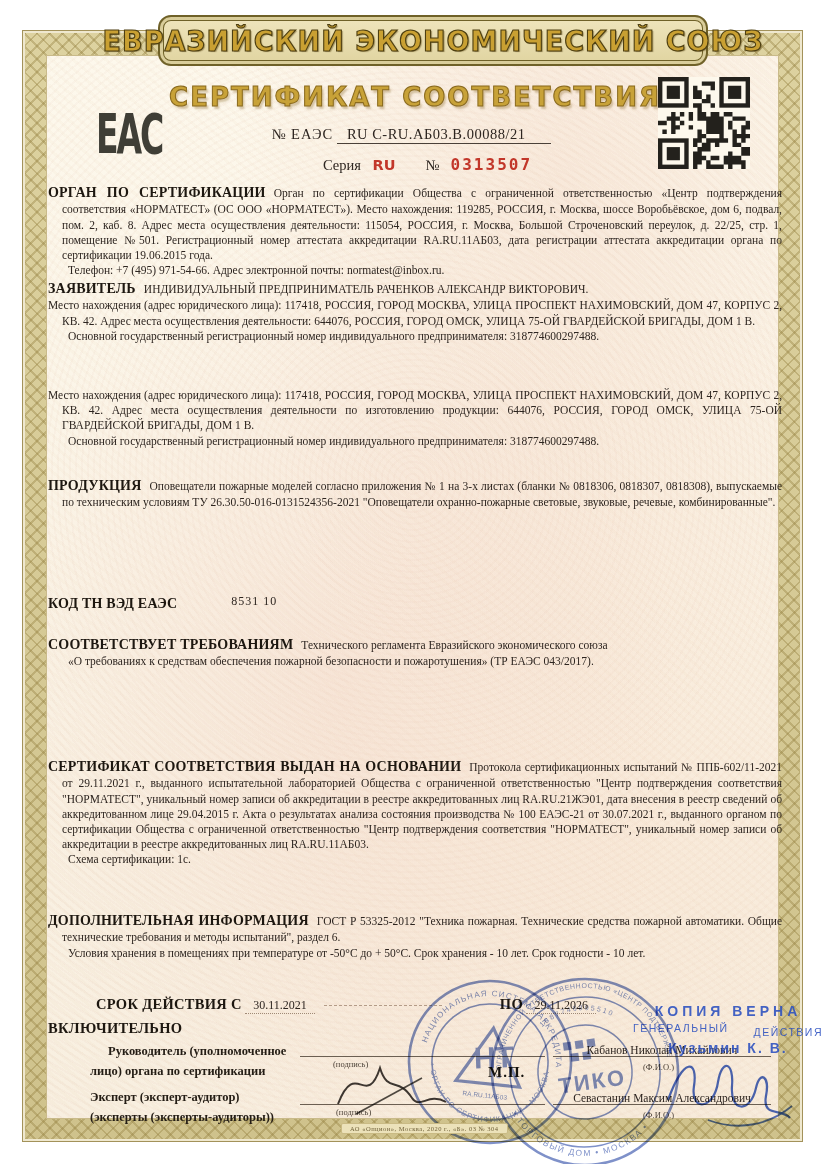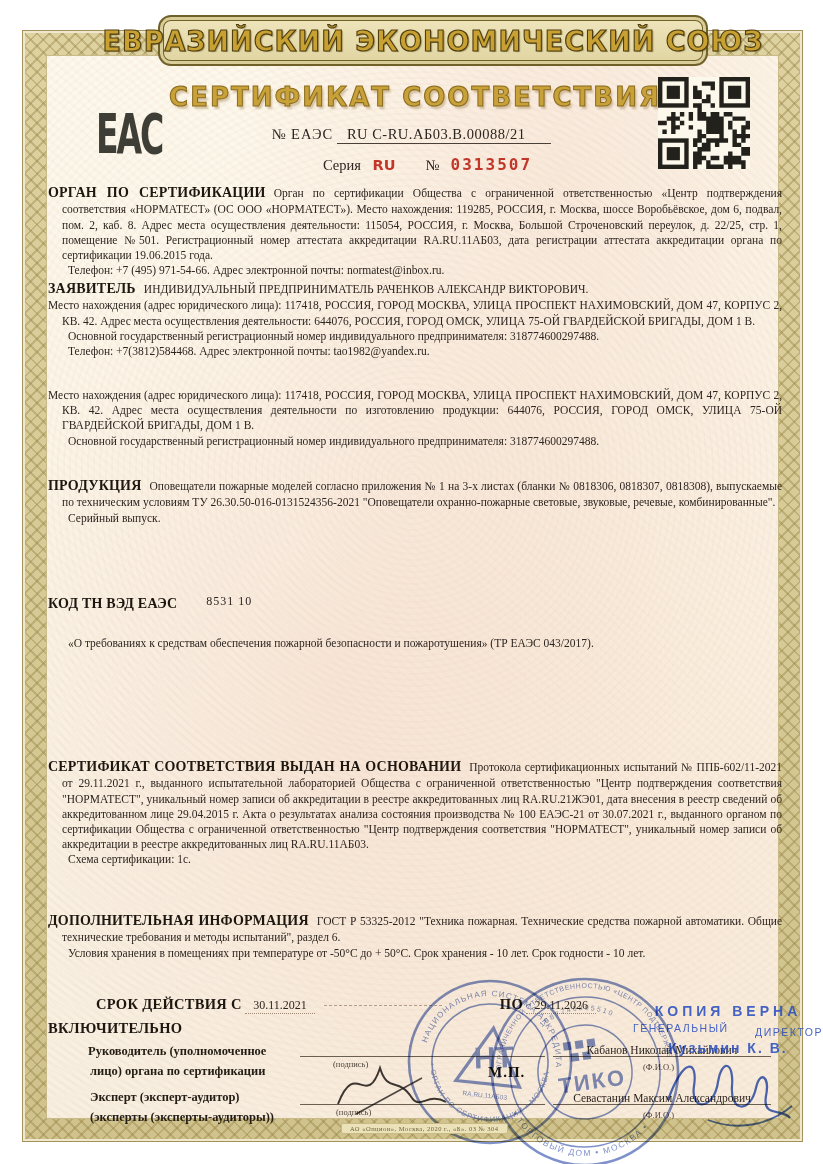--- a/index.html
+++ b/index.html
@@ -52,21 +52,21 @@
 
   .qr{position:absolute;left:658px;top:77px;width:92px;height:92px;}
 
   
   .sec{position:absolute;left:48px;width:734px;}
   .sec p{margin:0;text-align:justify;padding-left:14px;text-indent:-14px;
     font-size:11.5px;line-height:1.32;}
   .sec .line{margin:0;padding-left:20px;font-size:11.5px;line-height:1.32;}
   b.hd{font-size:14px;font-weight:bold;letter-spacing:.2px;margin-right:8px;color:#1d1710;}
   .name-caps{font-size:11.5px;}
-  .tnved-code{margin-left:21px;font-size:12px;position:relative;top:-3px;letter-spacing:1px;}
+  .tnved-code{margin-left:46px;font-size:12px;position:relative;top:-3px;letter-spacing:1px;}
 
   
   .validity{position:absolute;left:48px;top:996px;width:734px;font-size:14px;}
   .v-b{font-weight:bold;font-size:14.5px;letter-spacing:.3px;color:#1d1710;padding-left:48px;}
   .v-date{font-size:12px;border-bottom:1px dotted #a08a76;padding:0 8px 1px;margin-top:40px;}
   .v-dash{display:inline-block;width:118px;border-bottom:1px dashed #b49c88;
     position:relative;top:-3px;margin:0 6px;}
   .v-incl{display:block;margin-top:7px;font-weight:bold;font-size:14.5px;letter-spacing:.3px;color:#1d1710;}
 
   
@@ -137,38 +137,37 @@
 
 <div class="sec" style="top:184px">
   <p><b class="hd">ОРГАН ПО СЕРТИФИКАЦИИ</b><span>Орган по сертификации Общества с ограниченной ответственностью «Центр подтверждения соответствия «НОРМАТЕСТ» (ОС ООО «НОРМАТЕСТ»). Место нахождения: 119285, РОССИЯ, г. Москва, шоссе Воробьёвское, дом 6, подвал, пом. 2, каб. 8. Адрес места осуществления деятельности: 115054, РОССИЯ, г. Москва, Большой Строченовский переулок, д. 22/25, стр. 1, помещение №501. Регистрационный номер аттестата аккредитации RA.RU.11АБ03, дата регистрации аттестата аккредитации органа по сертификации 19.06.2015 года.</span></p>
   <div class="line">Телефон: +7 (495) 971-54-66. Адрес электронной почты: normatest@inbox.ru.</div>
 </div>
 
 <div class="sec" style="top:280px">
   <p><b class="hd">ЗАЯВИТЕЛЬ</b><span class="name-caps">ИНДИВИДУАЛЬНЫЙ ПРЕДПРИНИМАТЕЛЬ РАЧЕНКОВ АЛЕКСАНДР ВИКТОРОВИЧ.</span></p>
   <p>Место нахождения (адрес юридического лица): 117418, РОССИЯ, ГОРОД МОСКВА, УЛИЦА ПРОСПЕКТ НАХИМОВСКИЙ, ДОМ 47, КОРПУС 2, КВ. 42. Адрес места осуществления деятельности: 644076, РОССИЯ, ГОРОД ОМСК, УЛИЦА 75-ОЙ ГВАРДЕЙСКОЙ БРИГАДЫ, ДОМ 1 В.</p>
   <div class="line">Основной государственный регистрационный номер индивидуального предпринимателя: 318774600297488.</div>
-  <div class="line">Телефон: +7(3812)584468. Адрес электронной почты: tao1982@yandex.ru.</div>
 </div>
 
 <div class="sec" style="top:388px">
   <p>Место нахождения (адрес юридического лица): 117418, РОССИЯ, ГОРОД МОСКВА, УЛИЦА ПРОСПЕКТ НАХИМОВСКИЙ, ДОМ 47, КОРПУС 2, КВ. 42. Адрес места осуществления деятельности по изготовлению продукции: 644076, РОССИЯ, ГОРОД ОМСК, УЛИЦА 75-ОЙ ГВАРДЕЙСКОЙ БРИГАДЫ, ДОМ 1 В.</p>
   <div class="line">Основной государственный регистрационный номер индивидуального предпринимателя: 318774600297488.</div>
 </div>
 
 <div class="sec" style="top:477px">
   <p><b class="hd">ПРОДУКЦИЯ</b><span>Оповещатели пожарные моделей согласно приложения № 1 на 3-х листах (бланки № 0818306, 0818307, 0818308), выпускаемые по техническим условиям ТУ 26.30.50-016-0131524356-2021 "Оповещатели охранно-пожарные световые, звуковые, речевые, комбинированные".</span></p>
-  <div class="line">Серийный выпуск.</div>
 </div>
 
 <div class="sec" style="top:594px">
   <div><b class="hd">КОД ТН ВЭД ЕАЭС</b><span class="tnved-code">8531 10</span></div>
 </div>
 
 <div class="sec" style="top:636px">
+  <p><b class="hd">СООТВЕТСТВУЕТ ТРЕБОВАНИЯМ</b><span>Технического регламента Евразийского экономического союза</span></p>
   <div class="line">«О требованиях к средствам обеспечения пожарной безопасности и пожаротушения» (ТР ЕАЭС 043/2017).</div>
 </div>
 
 <div class="sec" style="top:758px">
   <p><b class="hd">СЕРТИФИКАТ СООТВЕТСТВИЯ ВЫДАН НА ОСНОВАНИИ</b><span>Протокола сертификационных испытаний</span> <span>№ ППБ-602/11-2021 от 29.11.2021 г., выданного испытательной лабораторией Общества с ограниченной ответственностью "Центр подтверждения соответствия "НОРМАТЕСТ", уникальный номер записи об аккредитации в реестре аккредитованных лиц RA.RU.21ЖЭ01, дата внесения в реестр сведений об аккредитованном лице 29.04.2015 г. Акта о результатах анализа состояния производства № 100 ЕАЭС-21 от 30.07.2021 г., выданного органом по сертификации Общества с ограниченной ответственностью "Центр подтверждения соответствия "НОРМАТЕСТ", уникальный номер записи об аккредитации в реестре аккредитованных лиц RA.RU.11АБ03.</span></p>
   <div class="line">Схема сертификации: 1с.</div>
 </div>
 
 <div class="sec" style="top:912px">
   <p><b class="hd">ДОПОЛНИТЕЛЬНАЯ ИНФОРМАЦИЯ</b><span>ГОСТ Р 53325-2012 "Техника пожарная. Технические средства пожарной автоматики. Общие технические требования и методы испытаний", раздел 6.</span></p>
@@ -178,41 +177,41 @@
 <div class="validity">
   <span class="v-b">СРОК ДЕЙСТВИЯ С</span>
   <span class="v-date">30.11.2021</span>
   <span class="v-dash"></span>
   <span class="v-b">ПО</span>
   <span class="v-date">29.11.2026</span>
   <span class="v-incl">ВКЛЮЧИТЕЛЬНО</span>
 </div>
 
 <div class="sig">
-  <div class="abs role" style="left:88px;top:2px">Руководитель (уполномоченное</div>
+  <div class="abs role" style="left:108px;top:2px">Руководитель (уполномоченное</div>
   <div class="abs role" style="left:90px;top:22px">лицо) органа по сертификации</div>
   <div class="abs sigline" style="left:300px;top:14px;width:245px"></div>
   <div class="abs cap" style="left:333px;top:17px">(подпись)</div>
   <div class="abs sig-name" style="left:553px;top:2px">Кабанов Николай Михайлович</div>
   <div class="abs cap" style="left:643px;top:20px">(Ф.И.О.)</div>
   <div class="abs mp" style="left:488px;top:22px">М.П.</div>
 
   <div class="abs role" style="left:90px;top:48px">Эксперт (эксперт-аудитор)</div>
   <div class="abs role" style="left:90px;top:68px">(эксперты (эксперты-аудиторы))</div>
   <div class="abs sigline" style="left:300px;top:62px;width:245px"></div>
   <div class="abs cap" style="left:336px;top:65px">(подпись)</div>
   <div class="abs sig-name" style="left:553px;top:50px">Севастанин Максим Александрович</div>
   <div class="abs cap" style="left:643px;top:68px">(Ф.И.О.)</div>
 </div>
 
 <div class="copy-note">
   <div class="cn1">КОПИЯ ВЕРНА</div>
   <div class="cn2">
     <span>ГЕНЕРАЛЬНЫЙ</span>
-    <span class="b2">ДИРЕКТОР</span>
+    <span class="b2">ДЕЙСТВИЯ</span>
   </div>
   <div class="cn3">Кузьмин К. В.</div>
 </div>
 
 <svg class="stamp" style="left:404px;top:976px;transform:rotate(6deg)" width="172" height="172" viewBox="0 0 172 172" aria-hidden="true">
   <circle class="rim" cx="86" cy="86" r="81" stroke-width="2.6"></circle>
   <circle class="rim" cx="86" cy="86" r="58" stroke-width="1.6"></circle>
   <path id="st1top" d="M 20,86 A 66,66 0 1 1 152,86" fill="none"></path>
   <path id="st1bot" d="M 26,86 A 60,60 0 0 0 146,86" fill="none"></path>
   <text font-size="8" letter-spacing="1.2"><textPath href="#st1top" startOffset="6%">НАЦИОНАЛЬНАЯ СИСТЕМА АККРЕДИТАЦИИ</textPath></text>

